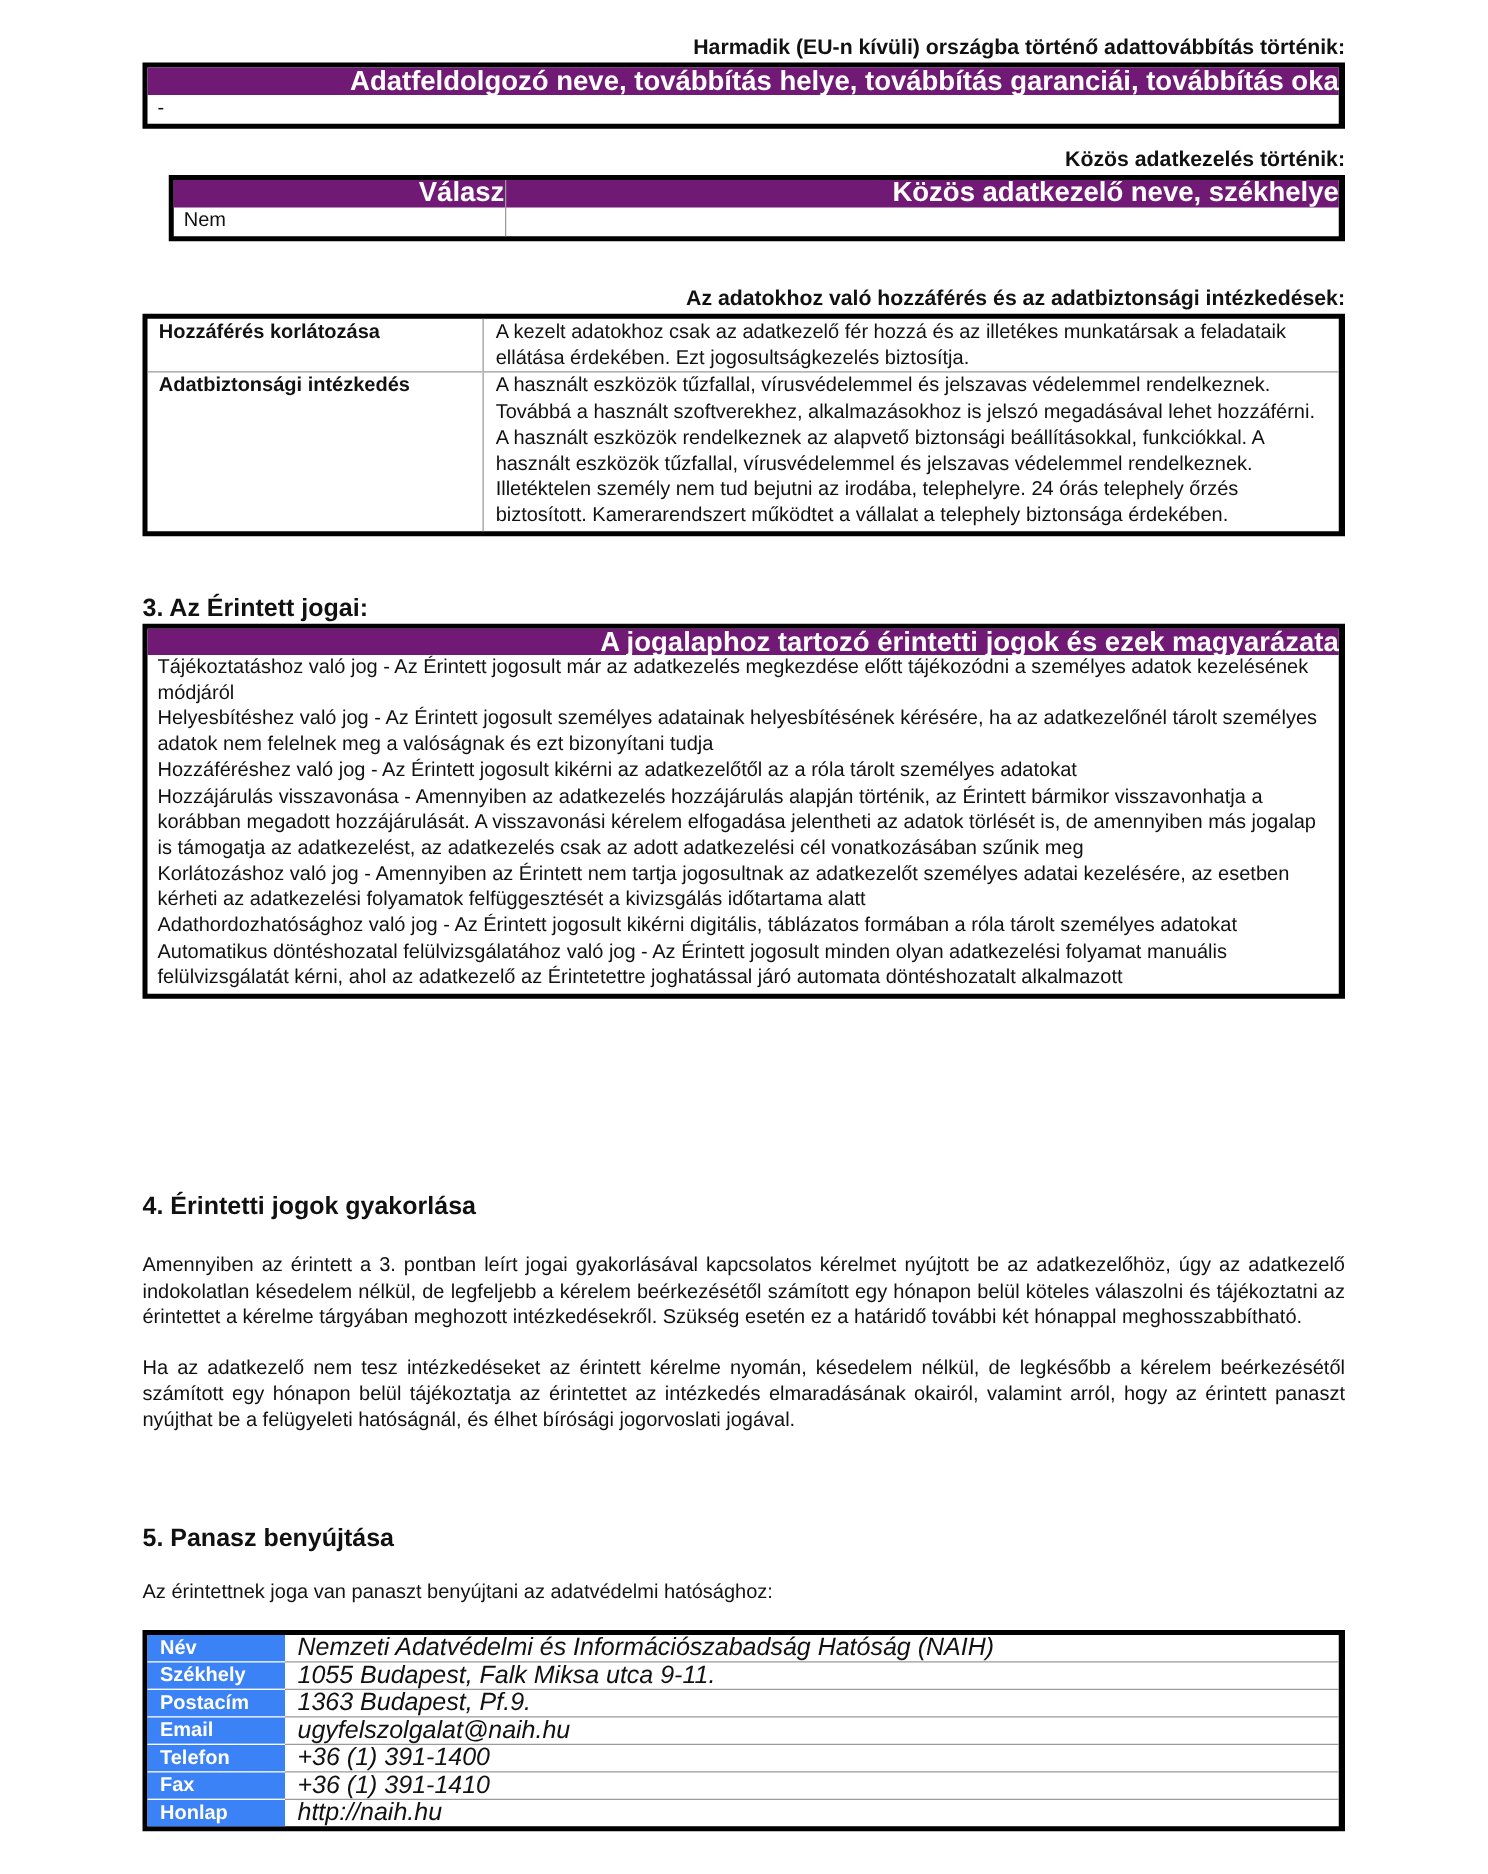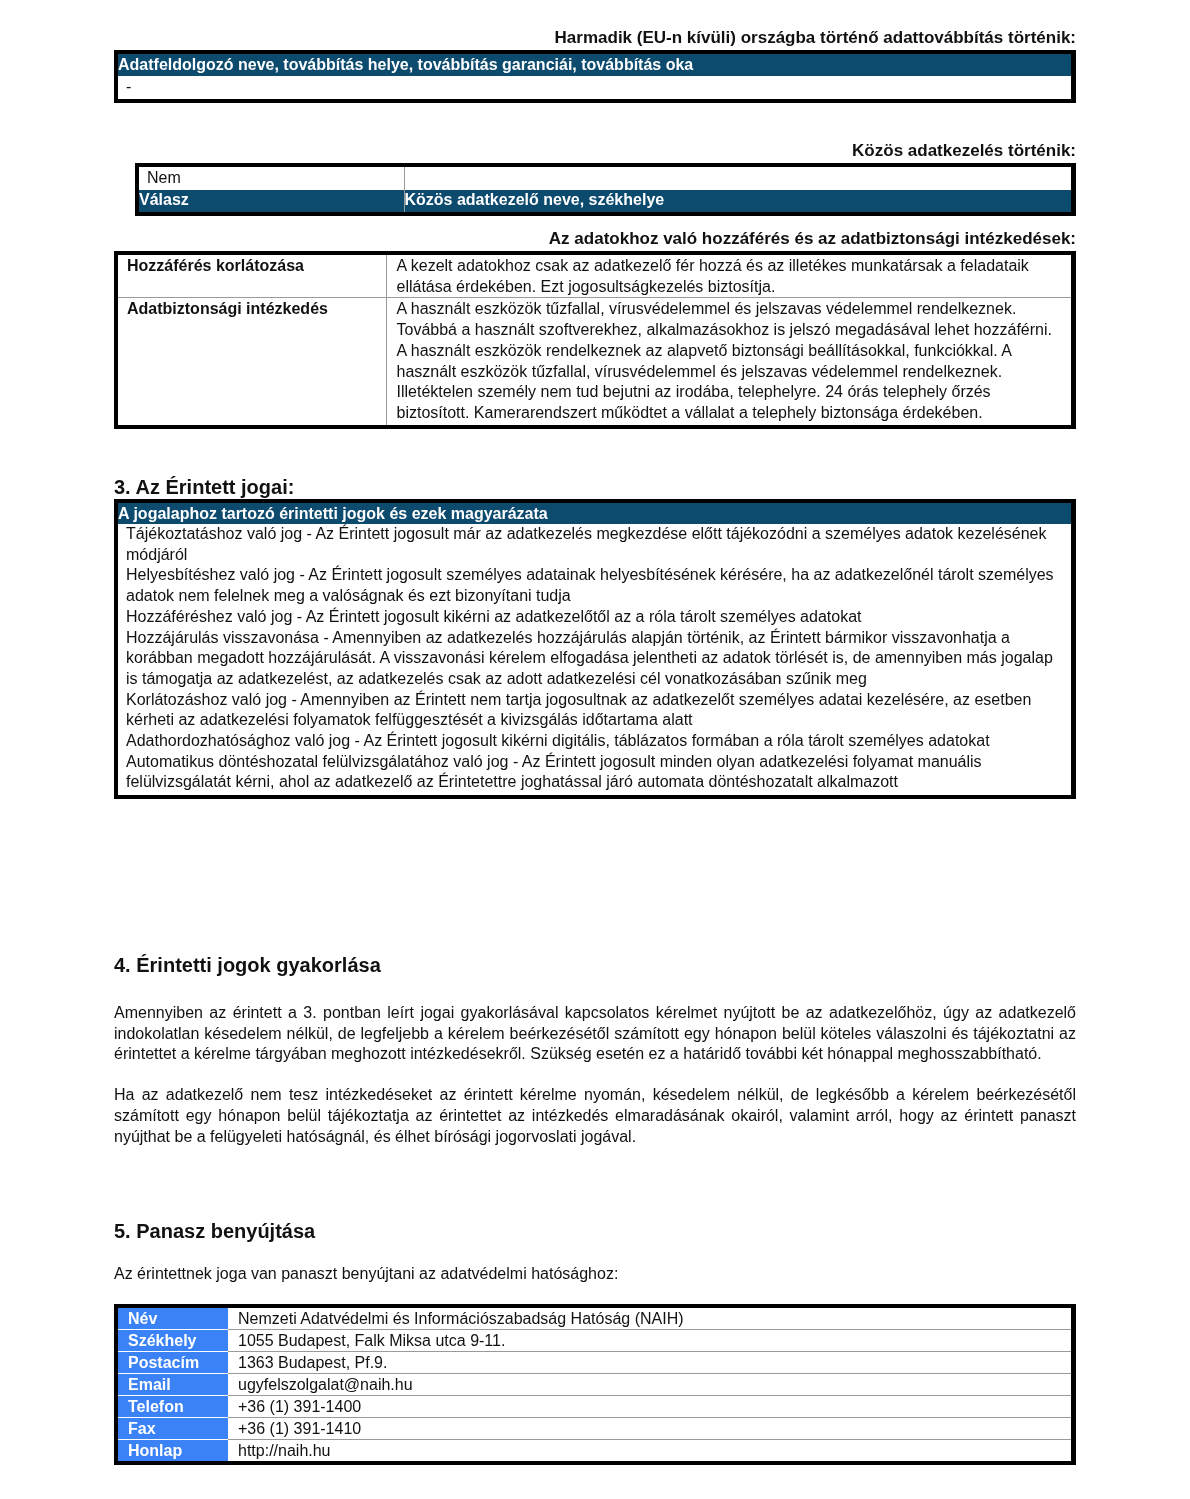--- a/index.html
+++ b/index.html
@@ -8,56 +8,56 @@
       font-family: "Liberation Sans", sans-serif; color: #111;
       position: relative; overflow: hidden;
     }
     .wrap { position: absolute; left: 114px; width: 962px; }
     .center-title {
       text-align: right; font-weight: bold; font-size: 17px; line-height: 20px;
     }
     .box {
       border: 4px solid #000; border-right-width: 5px;
     }
-    .navy { background: #0c4a6e; color: #fff; font-weight: bold; font-size: 16px; line-height: 19px; text-align: left; }
+    .navy { background: #701a75; color: #fff; font-weight: bold; font-size: 22px; line-height: 19px; text-align: right; }
     .cell { font-size: 16px; line-height: 20.7px; padding: 0 10px; }
     table { border-collapse: collapse; width: 100%; }
     td, th { vertical-align: top; }
     .divv { border-left: 1px solid #9a9a9a; }
     .divh { border-top: 1px solid #9a9a9a; }
     h2 { font-size: 20px; font-weight: bold; line-height: 24px; }
     p.body { font-size: 16px; line-height: 20.7px; text-align: justify; }
     .contact td.k { background: #3b82f6; color: #fff; font-weight: bold; width: 110px; padding: 0 10px; font-size: 16px; line-height: 21px; }
-    .contact td.v { padding: 0 10px; font-size: 16px; line-height: 21px; }
+    .contact td.v { padding: 0 10px; font-size: 20px; line-height: 21px; font-style: italic; }
     .contact tr + tr td.v { border-top: 1px solid #9a9a9a; }
     .contact tr + tr td.k { border-top: 1px solid #ffffff; }
   </style>
 </head>
 <body>
 
 <div class="wrap" style="top:28px;">
   <div class="center-title">Harmadik (EU-n kívüli) országba történő adattovábbítás történik:</div>
   <div class="box" style="margin-top:2px;">
     <div class="navy" style="height:22px;line-height:22px;">Adatfeldolgozó neve, továbbítás helye, továbbítás garanciái, továbbítás oka</div>
     <div class="cell" style="height:23px;line-height:22px;padding-left:8px;">-</div>
   </div>
 </div>
 
-<div class="wrap" style="top:141px;padding-left:21px;">
+<div class="wrap" style="top:118px;padding-left:21px;">
   <div class="center-title">Közös adatkezelés történik:</div>
   <div class="box" style="margin-top:2px;">
     <table>
       <tbody>
           <tr>
+        <th class="navy" style="width:265px;height:22px;">Válasz</th>
+        <th class="navy divv" style="height:22px;">Közös adatkezelő neve, székhelye</th>
+      </tr>
+      <tr>
         <td class="cell" style="height:23px;line-height:22px;padding-left:8px;">Nem</td>
         <td class="cell divv"></td>
-      </tr>
-      <tr>
-        <th class="navy" style="width:265px;height:22px;">Válasz</th>
-        <th class="navy divv" style="height:22px;">Közös adatkezelő neve, székhelye</th>
       </tr>
     </tbody>
       </table>
   </div>
 </div>
 
 <div class="wrap" style="top:229px;">
   <div class="center-title">Az adatokhoz való hozzáférés és az adatbiztonsági intézkedések:</div>
   <div class="box" style="margin-top:2px;">
     <table>

